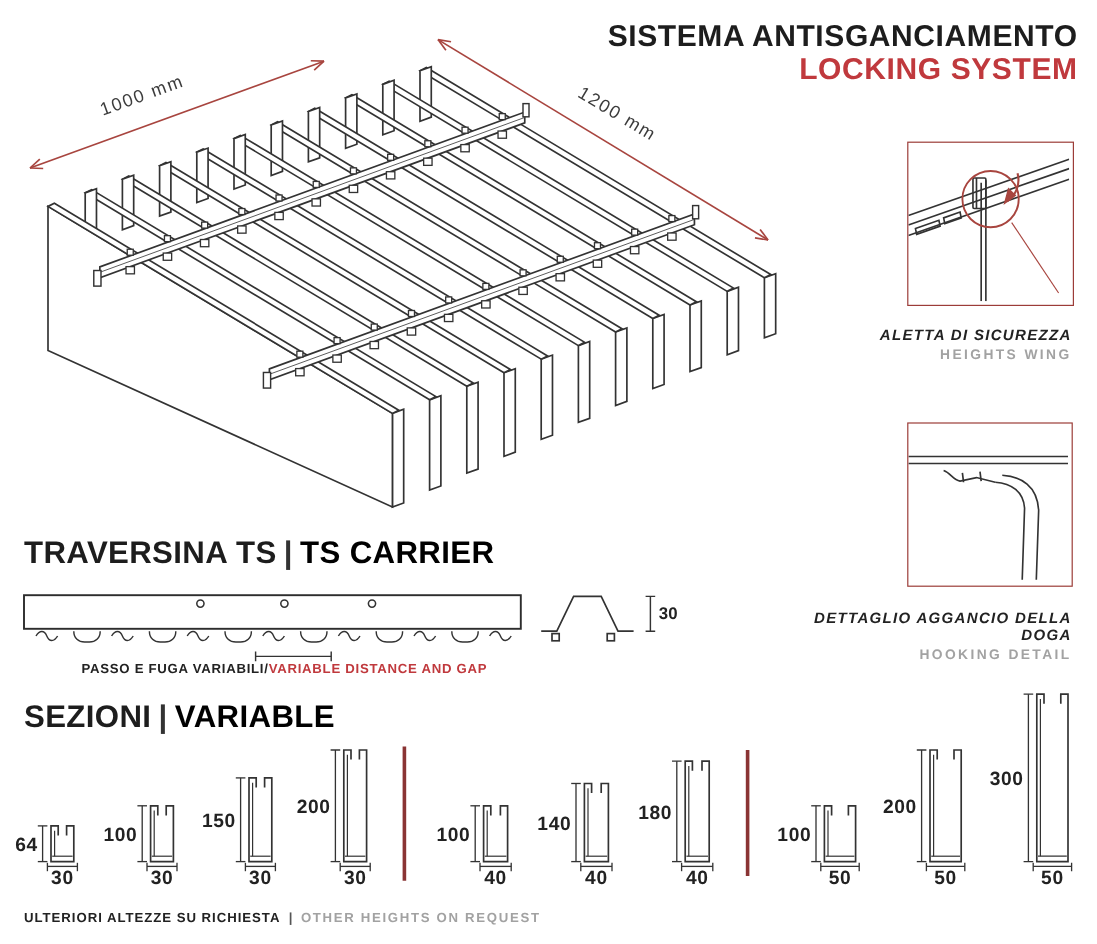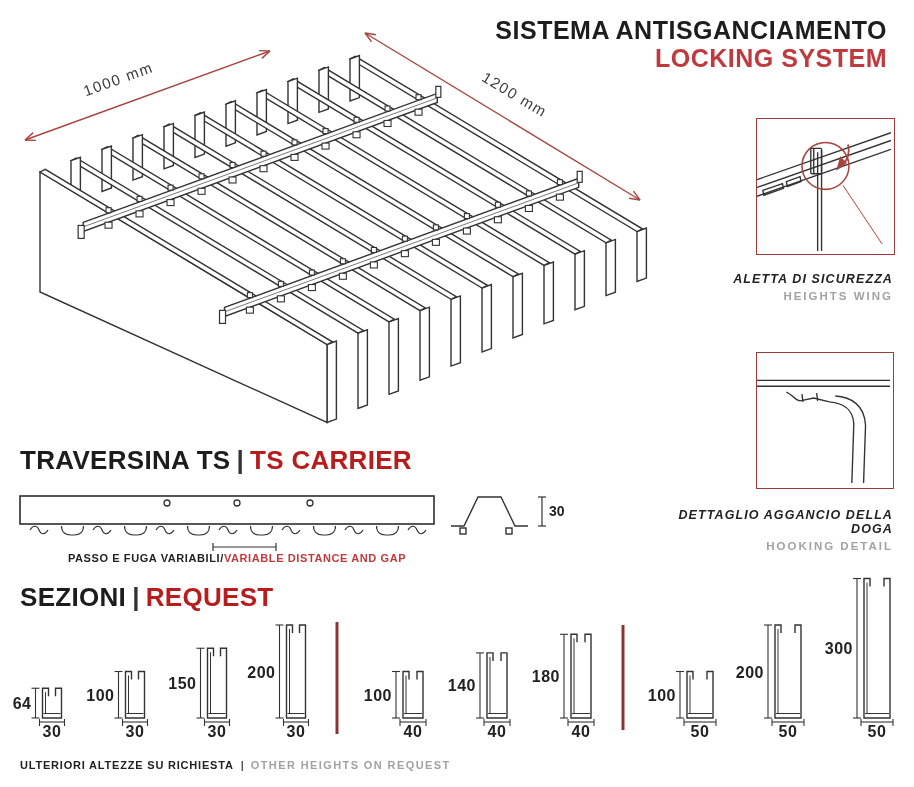--- a/index.html
+++ b/index.html
@@ -1,31 +1,31 @@
 <!DOCTYPE html>
 <html><head>
 <meta charset="utf-8">
 <style>
   html,body{margin:0;padding:0;background:#fff;}
   .page{position:relative;width:914px;height:787px;background:#ffffff;overflow:hidden;
         font-family:"Liberation Sans","DejaVu Sans",sans-serif;}
   .abs{position:absolute;}
   
-  .hdr{right:27px;top:16px;text-align:right;line-height:1.12;}
+  .hdr{right:16px;top:16px;text-align:right;line-height:1.12;}
   .hdr .it{font-size:25px;font-weight:bold;color:#1d1d1d;letter-spacing:.5px;}
   .hdr .en{font-size:25px;font-weight:bold;color:#c0393d;letter-spacing:.5px;}
   
   .dbox{border:1.5px solid #9c3c38;background:#fff;}
   .cap{right:21px;text-align:right;width:260px;}
   .cap .it{font-size:12.5px;font-weight:bold;color:#222;letter-spacing:1.1px;font-style:italic;}
   .cap .en{font-size:11.5px;font-weight:600;color:#a2a2a2;letter-spacing:2px;margin-top:4px;}
   
   .sect-title{font-size:26px;font-weight:bold;color:#1d1d1d;letter-spacing:.3px;}
   .sect-title .pipe{color:#333;font-weight:bold;padding:0 6px;}
-  .sect-title .red{color:#b91c1c;}
+  .sect-title .red{color:#000000;}
   
   .note{left:52px;top:552px;width:370px;text-align:center;font-size:11px;font-weight:bold;letter-spacing:.6px;}
   .note .it{color:#222;}
   .note .en{color:#c0393d;}
   
   .footer{left:20px;top:759px;font-size:11px;}
   .footer .it{font-weight:bold;color:#222;letter-spacing:.8px;margin-top:40px;}
   .footer .pipe{color:#555;padding:0 7px;font-weight:bold;}
   .footer .en{font-weight:600;color:#a2a2a2;letter-spacing:1.4px;}
   svg{display:block;}
@@ -252,21 +252,21 @@
     <rect class="ln" x="61" y="41" width="6" height="6"></rect>
     <g stroke="#333" stroke-width="1.2">
       <line x1="97" y1="10" x2="97" y2="39"></line>
       <line x1="93" y1="10" x2="101" y2="10"></line>
       <line x1="93" y1="39" x2="101" y2="39"></line>
     </g>
     <text x="104" y="29" font-size="14" font-weight="600" fill="#222">30</text>
   </svg>
 
   <div class="abs sect-title" style="left:20px;top:582px">
-    <span>SEZIONI</span><span class="pipe">|</span><span class="red">REQUEST</span>
+    <span>SEZIONI</span><span class="pipe">|</span><span class="red">VARIABLE</span>
   </div>
 
   <svg class="abs" style="left:0;top:570px" width="914" height="180" viewBox="0 0 914 180">
     <g id="sections-geom">
         <g>
           <path stroke="#333" stroke-width="1.4" fill="none" d="M 48.5 126.24 L 48.5 118.24 L 42.5 118.24 L 42.5 148 L 61.5 148 L 61.5 118.24 L 55.5 118.24 L 55.5 126.24"></path>
           <line stroke="#333" stroke-width="1" fill="none" x1="45.5" y1="122.24" x2="45.5" y2="143.5"></line>
           <line stroke="#333" stroke-width="1" fill="none" x1="43.5" y1="143.5" x2="60.5" y2="143.5"></line>
           <line stroke="#333" stroke-width="1.1" fill="none" x1="35.5" y1="118.24" x2="35.5" y2="148"></line>
           <line stroke="#333" stroke-width="1.1" fill="none" x1="31.5" y1="118.24" x2="39.5" y2="118.24"></line>

